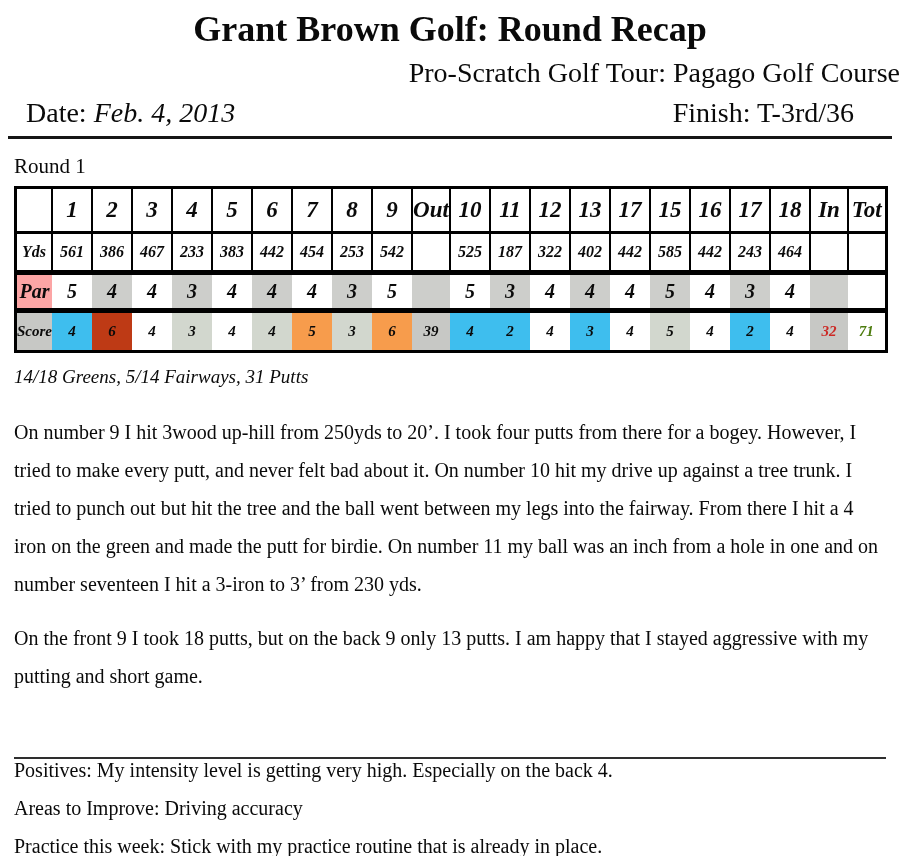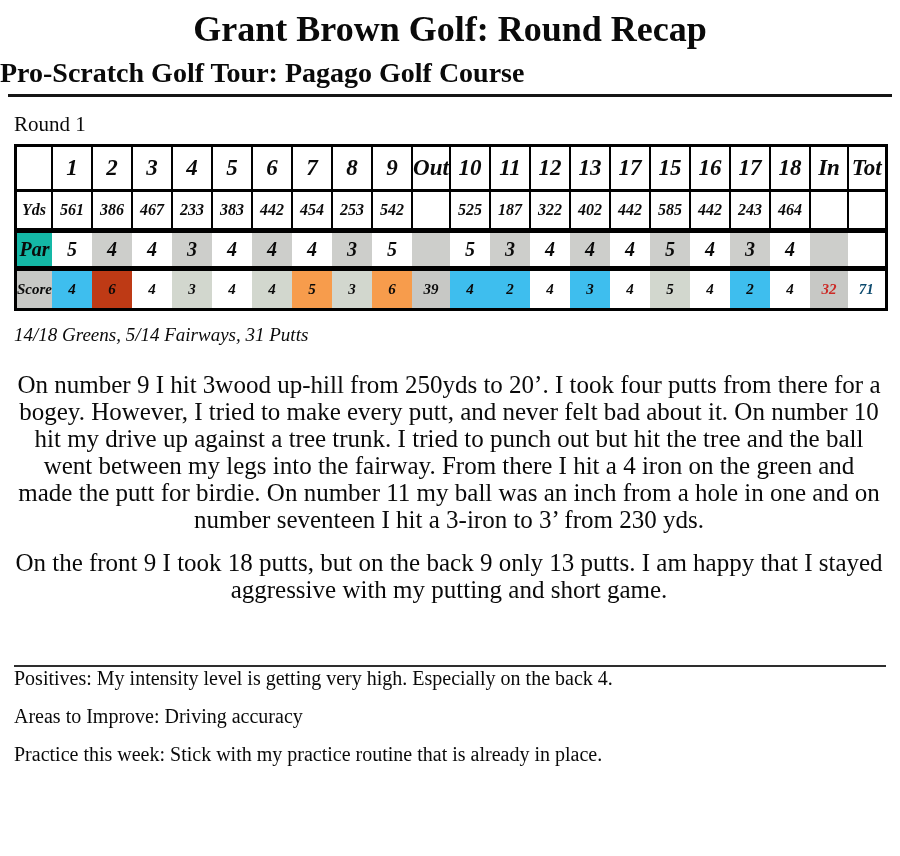--- a/index.html
+++ b/index.html
@@ -3,21 +3,21 @@
 <meta charset="utf-8">
 <style>
   html,body { margin:0; padding:0; }
   body {
     width:900px; height:856px; background:#ffffff; color:#0a0a0a;
     font-family:"Liberation Serif", serif; overflow:hidden;
   }
   .page { width:900px; height:856px; position:relative; }
 
   .title { text-align:center; font-size:36px; font-weight:bold; margin:8px 12px 0; letter-spacing:0; }
-  .subtitle { text-align:left; font-size:28px; font-weight:bold; margin:7px 0 0; }
+  .subtitle { text-align:right; font-size:28px; font-weight:normal; margin:7px 0 0; }
   .meta-row { display:flex; justify-content:space-between; font-size:28px; padding:8px 46px 2px 26px; }
   .meta-row .date-value { font-style:italic; }
   .rule-thick { border:none; border-top:3px solid #161616; margin:5px 8px 0; }
 
   .round-title { font-size:21px; font-weight:normal; margin:15px 0 7px 14px; }
 
   table.scorecard { border-collapse:collapse; table-layout:fixed; margin-left:14px; border:3px solid #000; }
   table.scorecard td {
     text-align:center; vertical-align:middle; padding:0; overflow:hidden;
     font-weight:bold; font-style:italic; font-family:"Liberation Serif", serif;
@@ -25,37 +25,41 @@
   }
   tr.r-hdr td   { border:2px solid #000; height:42px; font-size:23px; }
   tr.r-yds td   { border:2px solid #000; border-top:3px solid #000; height:36px; font-size:16px; }
   tr.r-par td   { border:0; border-top:5px solid #000; height:33px; font-size:20px; }
   tr.r-score td { border:0; border-top:5px solid #000; height:37px; font-size:15px; }
   td.sum-hdr   { font-size:15px; }
   td.row-label { font-size:12px; }
 
   .stats { font-style:italic; font-size:19px; margin:13px 0 0 14px; }
 
-  .body-text { font-size:25px; line-height:27px; margin:25px 16px 0 14px;text-align:center; }
+  .body-text { font-size:20px; line-height:38px; margin:25px 16px 0 14px; }
   .body-text + .body-text { margin-top:16px; }
 
   .rule-thin { border:none; border-top:2px solid #2e2e2e; margin:62px 14px 0; }
 
   .summary-line { font-size:20px; margin:0 14px 16px; line-height:22px; }
   .summary-line:first-of-type { margin-top:44px; }
   .summary-line b { font-weight:normal; }
 </style>
 </head>
 <body>
 
 <div class="page">
 
   <h1 class="title">Grant Brown Golf: Round Recap</h1>
   <div class="subtitle">Pro-Scratch Golf Tour: Pagago Golf Course</div>
 
+  <div class="meta-row">
+    <div><span>Date:</span> <span class="date-value">Feb. 4, 2013</span></div>
+    <div><span>Finish:</span> <span>T-3rd/36</span></div>
+  </div>
 
   <hr class="rule-thick">
 
   <div class="round-title">Round 1</div>
 
   <table class="scorecard" id="scorecard">
       <colgroup>
         <col style="width: 36px;">
         <col style="width: 40px;">
         <col style="width: 40px;">
@@ -122,21 +126,21 @@
           <td>402</td>
           <td>442</td>
           <td>585</td>
           <td>442</td>
           <td>243</td>
           <td>464</td>
           <td></td>
           <td></td>
         </tr>
         <tr class="r-par">
-          <td class="row-label" style="background: #14b8a6;">Par</td>
+          <td class="row-label" style="background: #fca5a5;">Par</td>
           <td style="background: rgb(255, 255, 255);">5</td>
           <td style="background: rgb(205, 206, 203);">4</td>
           <td style="background: rgb(255, 255, 255);">4</td>
           <td style="background: rgb(205, 206, 203);">3</td>
           <td style="background: rgb(255, 255, 255);">4</td>
           <td style="background: rgb(205, 206, 203);">4</td>
           <td style="background: rgb(255, 255, 255);">4</td>
           <td style="background: rgb(205, 206, 203);">3</td>
           <td style="background: rgb(255, 255, 255);">5</td>
           <td style="background: rgb(205, 206, 203);"></td>
@@ -167,21 +171,21 @@
           <td style="background: rgb(62, 190, 238);">4</td>
           <td style="background: rgb(62, 190, 238);">2</td>
           <td style="background: rgb(255, 255, 255);">4</td>
           <td style="background: rgb(62, 190, 238);">3</td>
           <td style="background: rgb(255, 255, 255);">4</td>
           <td style="background: rgb(210, 215, 206);">5</td>
           <td style="background: rgb(255, 255, 255);">4</td>
           <td style="background: rgb(62, 190, 238);">2</td>
           <td style="background: rgb(255, 255, 255);">4</td>
           <td style="background: rgb(199, 200, 197); color: rgb(204, 42, 38);">32</td>
-          <td style="background: rgb(255, 255, 255); color: #0c4a6e;">71</td>
+          <td style="background: rgb(255, 255, 255); color: #4d7c0f;">71</td>
         </tr>
       </tbody>
     </table>
 
   <div class="stats">14/18 Greens, 5/14 Fairways, 31 Putts</div>
 
   <p class="body-text">On number 9 I hit 3wood up-hill from 250yds to 20’. I took four putts from there for a bogey. However, I tried to make every putt, and never felt bad about it. On number 10 hit my drive up against a tree trunk. I tried to punch out but hit the tree and the ball went between my legs into the fairway. From there I hit a 4 iron on the green and made the putt for birdie. On number 11 my ball was an inch from a hole in one and on number seventeen I hit a 3-iron to 3’ from 230 yds.</p>
   <p class="body-text">On the front 9 I took 18 putts, but on the back 9 only 13 putts. I am happy that I stayed aggressive with my putting and short game.</p>
 
   <hr class="rule-thin">

